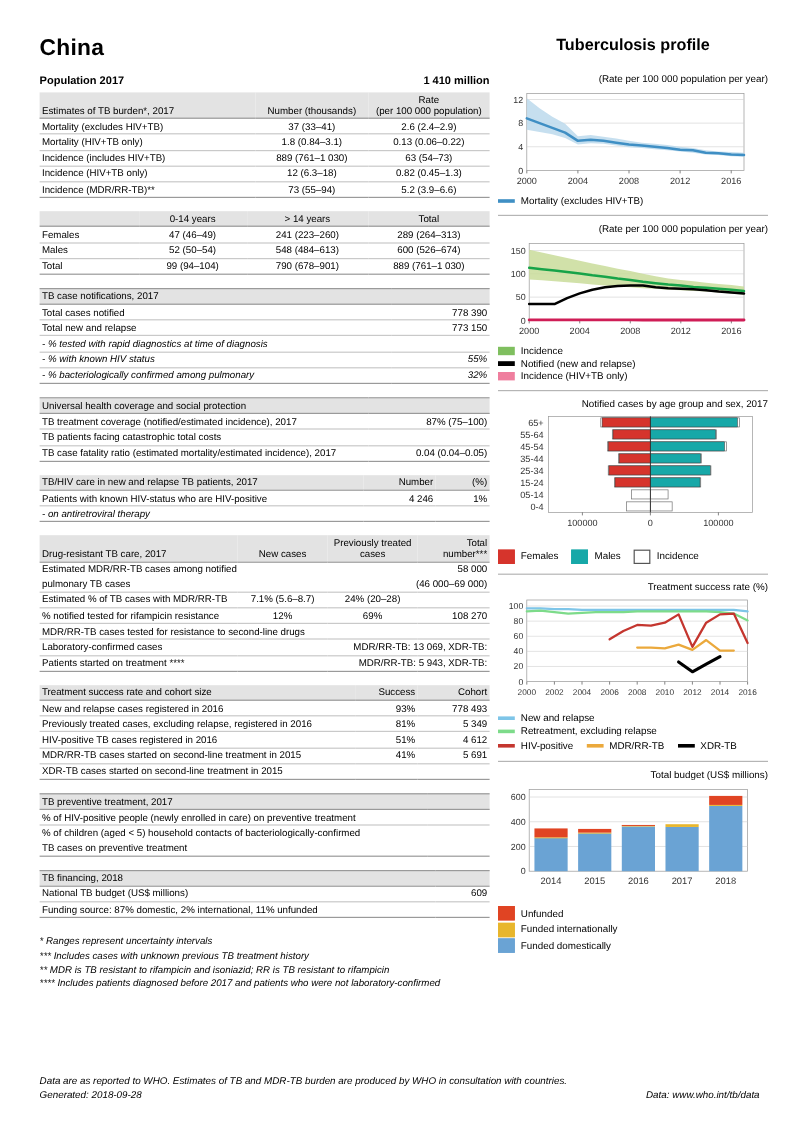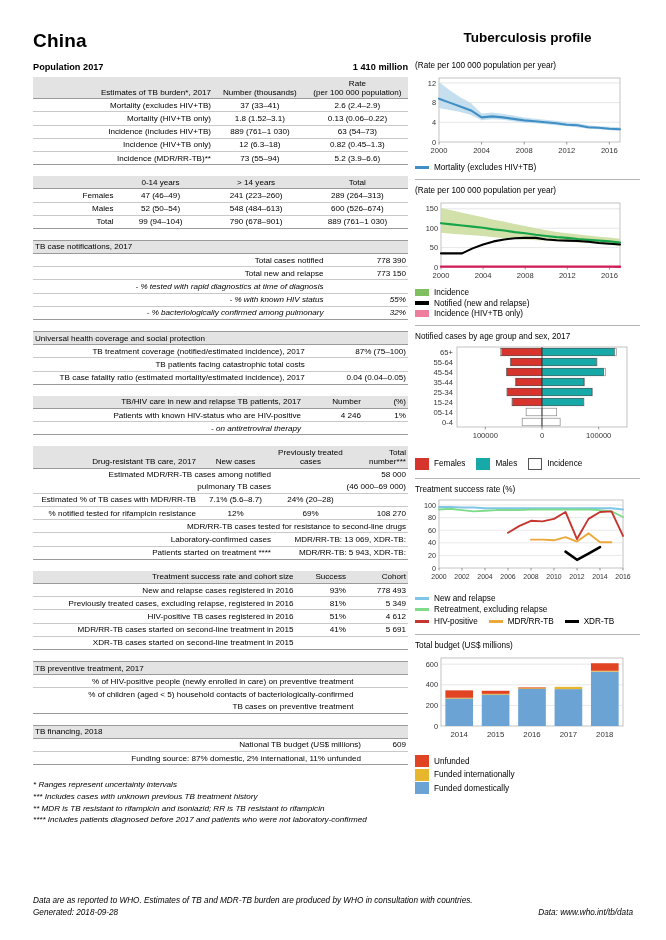--- a/index.html
+++ b/index.html
@@ -14,33 +14,33 @@
   
   .left{position:absolute;left:33px;top:30px;width:375px;}
   .country-title{font-size:19px;font-weight:bold;letter-spacing:.2px;margin:0 0 10px 0;}
   .pop-row{display:flex;justify-content:space-between;font-size:9.2px;font-weight:bold;margin-bottom:5px;}
 
   table.t{border-collapse:collapse;width:100%;font-size:8.1px;margin-bottom:11px;table-layout:fixed;}
   table.t td{padding:1.6px 2px;vertical-align:bottom;}
   .secthead td{background:#e3e3e3;border-top:1px solid #9a9a9a;border-bottom:1px solid #9a9a9a;font-size:8.1px;padding:2.2px 3px;}
   .colhead td{background:#e3e3e3;border-bottom:1px solid #9a9a9a;padding:2px 3px;vertical-align:bottom;}
   .rule td{border-bottom:1px solid #c9c9c9;}
-  .lbl{text-align:right;padding-left:3px;}
+  .lbl{text-align:left;padding-left:3px;}
   .num{text-align:right;padding-right:4px;margin-top:23px;}
   .ctr{text-align:center;}
   .ital{font-style:italic;}
   .indent{padding-left:20px;}
   .lastrule td{border-bottom:1px solid #9a9a9a;}
 
   .footnotes{font-size:8.1px;font-style:italic;line-height:1.45;margin-top:14px;}
 
   
   .right{position:absolute;left:415px;top:30px;width:225px;}
   .profile-title{font-size:13.5px;font-weight:bold;text-align:center;margin:0 0 16px 0;}
-  .chart-block{margin-bottom:5px;}
+  .chart-block{margin-bottom:5px;text-align:right;}
   .chart-cap{font-size:8.2px;margin:0 0 2px 0;}
   .legend{font-size:8.2px;margin-top:3px;}
   .legend .li{display:flex;align-items:center;margin:1.5px 0;}
   .legend .sw{width:14px;height:7px;margin-right:5px;flex:none;}
   .legend .sw.line{height:3px;}
   .legend .sw.box{height:10px;width:12px;border:1px solid #555;}
   .legend-inline{display:flex;align-items:center;gap:4px;flex-wrap:wrap;}
   .legend-inline .li{margin-right:7px;}
   .hr-sep{border:none;border-top:1px solid #b5b5b5;margin:7px 0 6px 0;}
 
@@ -78,21 +78,21 @@
             <div>(per 100 000 population)</div>
           </td>
         </tr>
         <tr class="rule">
           <td class="lbl">Mortality (excludes HIV+TB)</td>
           <td class="ctr">37  (33–41)</td>
           <td class="ctr">2.6  (2.4–2.9)</td>
         </tr>
         <tr class="rule">
           <td class="lbl">Mortality (HIV+TB only)</td>
-          <td class="ctr">1.8  (1.52–3.1)</td>
+          <td class="ctr">1.8  (0.84–3.1)</td>
           <td class="ctr">0.13  (0.06–0.22)</td>
         </tr>
         <tr class="rule">
           <td class="lbl">Incidence  (includes HIV+TB)</td>
           <td class="ctr">889  (761–1 030)</td>
           <td class="ctr">63  (54–73)</td>
         </tr>
         <tr class="rule">
           <td class="lbl">Incidence (HIV+TB only)</td>
           <td class="ctr">12  (6.3–18)</td>

